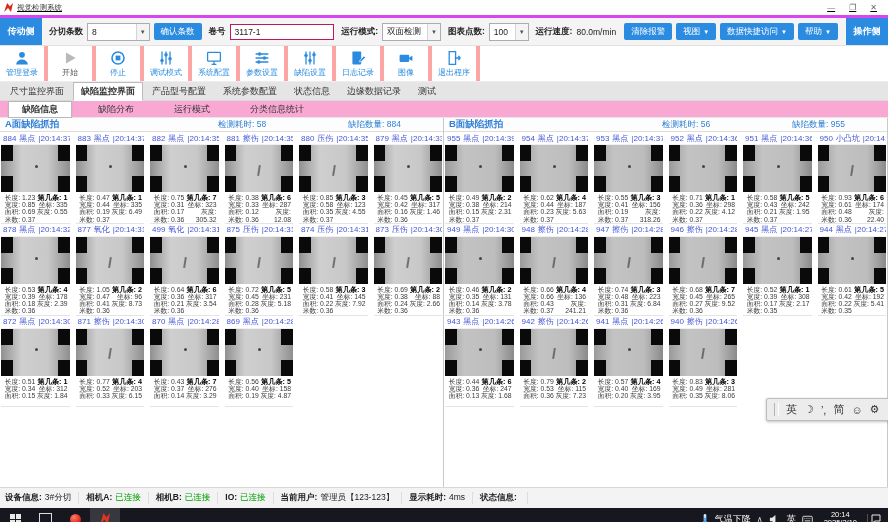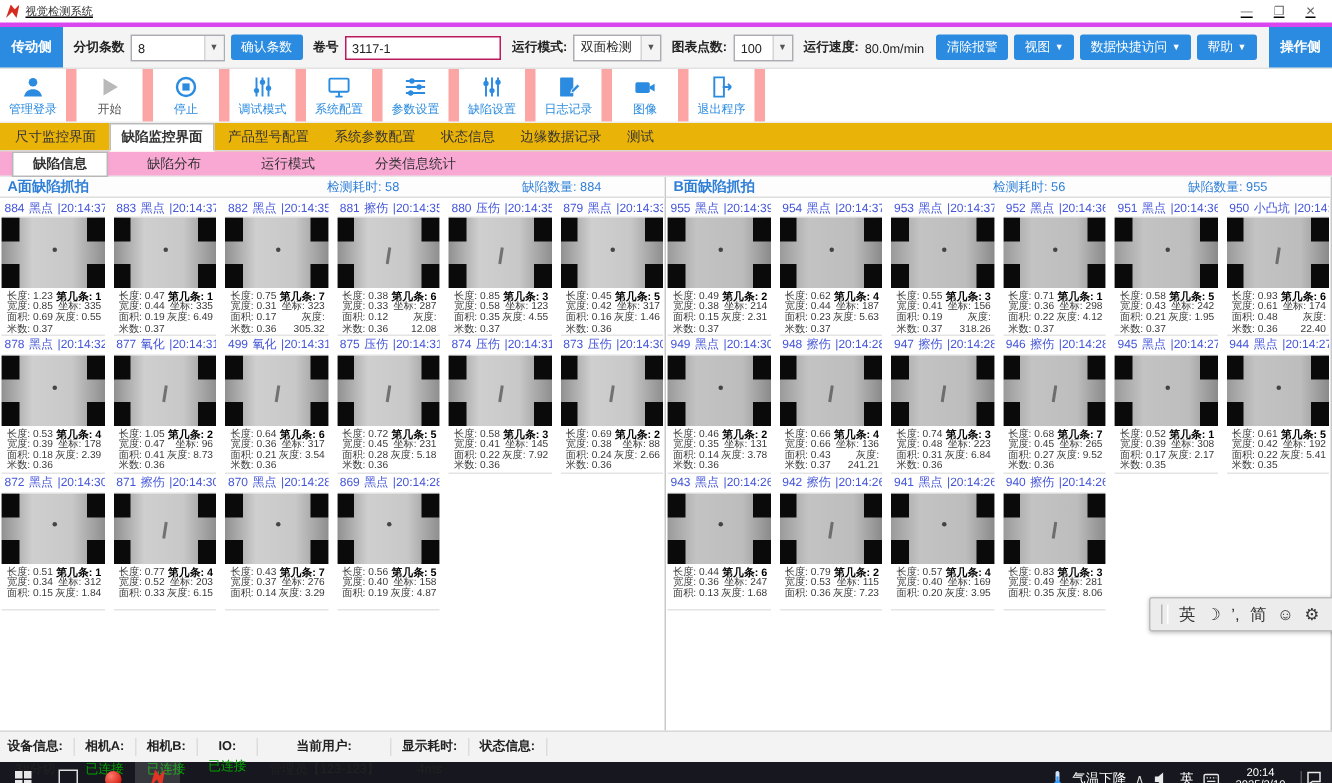--- a/index.html
+++ b/index.html
@@ -19,27 +19,27 @@
   .combo{background:#fff;border:1px solid #abadb3;height:16px;display:flex;align-items:center;font-size:8.5px;}
   .combo .cv{padding:0 4px;flex:1;white-space:nowrap;}
   .combo .caret{border-left:1px solid #d5d5d5;padding:0 3px;font-size:6px;color:#555;display:flex;align-items:center;height:100%;background:#f4f4f4;}
   .tinput{background:#fff;border:1px solid #be185d;height:14px;font-size:8.5px;padding:0 4px;display:flex;align-items:center;}
   .bluebtn{background:#2a8be0;color:#fff;border:none;height:17px;border-radius:2px;font-size:8.5px;display:flex;align-items:center;justify-content:center;padding:0 7px;white-space:nowrap;cursor:default;gap:3px;}
   .bluebtn .caret{font-size:6px;}
   .speedval{white-space:nowrap;}
   .spacer{flex:1;}
   
   .toolbar2{height:35px;background:#fff;display:flex;align-items:stretch;border-bottom:1px solid #ededed;}
-  .action{width:44px;display:flex;flex-direction:column;align-items:center;justify-content:center;gap:1px;border-right:7px solid #fca5a5;cursor:default;}
+  .action{width:44px;display:flex;flex-direction:column;align-items:center;justify-content:center;gap:1px;border-right:4px solid #fca5a5;cursor:default;}
   .a-icon{width:17px;height:17px;display:flex;align-items:center;justify-content:center;}
   .a-icon svg{width:16px;height:16px;}
   .a-label{font-size:8px;color:#2a8be0;white-space:nowrap;}
   .action.muted .a-label{color:#555;}
   
-  .tabs1{height:18px;background:#eab308;display:flex;align-items:flex-start;padding-left:2px;border-bottom:1px solid #d9d9d9;font-size:9px;}
+  .tabs1{height:18px;background:#e5e5e5;display:flex;align-items:flex-start;padding-left:2px;border-bottom:1px solid #d9d9d9;font-size:9px;}
   .tab{padding:2px 7px;color:#333;border:1px solid transparent;border-bottom:none;margin-right:1px;cursor:default;white-space:nowrap;}
   .tab.active{background:#fff;border-color:#bbb;border-bottom:1px solid #fff;margin-bottom:-1px;font-weight:bold;}
   .tabs2{height:16px;background:#f9a8d4;display:flex;align-items:center;padding-left:8px;font-size:9px;border-bottom:1px solid #e7e7e7;}
   .subtab{padding:1px 13px;margin-right:12px;color:#333;border:1px solid transparent;cursor:default;white-space:nowrap;}
   .subtab.active{border-color:#b8b8b8;background:#fff;font-weight:bold;box-shadow:0 1px 2px rgba(0,0,0,.08);}
   
   .panels{height:369px;display:flex;background:#fff;}
   .panel{width:50%;border-right:1px solid #c9c9c9;display:flex;flex-direction:column;overflow:hidden;}
   .p-head{height:15px;display:flex;align-items:center;border-bottom:1px solid #ddd;background:#fdfdfd;}
   .p-title{color:#2f7fd6;font-weight:bold;font-size:9.5px;padding-left:5px;flex:1;}
@@ -54,21 +54,21 @@
   .thumb .c1,.thumb .c2,.thumb .c3,.thumb .c4{position:absolute;width:17%;height:34%;background:#0a0a0a;}
   .thumb .c1{left:0;top:0;} .thumb .c2{right:0;top:0;} .thumb .c3{left:0;bottom:0;} .thumb .c4{right:0;bottom:0;}
   .defect{position:absolute;left:49%;top:42%;}
   .defect.dot{width:3px;height:3px;border-radius:50%;background:rgba(25,25,25,.75);}
   .defect.line{width:2px;height:11px;background:rgba(40,40,40,.55);transform:rotate(9deg);}
   .cell-info{flex:1;display:flex;font-size:6.8px;line-height:7.2px;color:#3a3a3a;padding:2px 2px 0 2px;min-height:0;overflow:hidden;}
   .ci-l{width:50%;} .ci-r{width:50%;}
   .strip-line{font-weight:bold;color:#000;font-size:7.2px;}
   
   .statusbar{height:20px;background:#f3f3f3;border-top:1px solid #d8d8d8;display:flex;align-items:center;font-size:8.5px;color:#222;padding-left:5px;}
-  .st-item{display:flex;align-items:center;gap:3px;padding:0 7px;border-right:1px solid #ddd;height:12px;white-space:nowrap;flex-direction:column;}
+  .st-item{display:flex;align-items:flex-start;gap:3px;padding:0 7px;border-right:1px solid #ddd;height:12px;white-space:nowrap;}
   .st-item:first-child{padding-left:0;}
   .st-label{font-weight:bold;}
   .st-val.green{color:#00a100;font-weight:normal;}
   .st-val.strong{font-weight:normal;}
   
   .taskbar{height:22px;background:#17171f;display:flex;align-items:stretch;color:#fff;}
   .tb-icon{width:30px;display:flex;align-items:center;justify-content:center;cursor:default;}
   .tb-icon.active-app{background:rgba(255,255,255,.14);box-shadow:inset 0 -2px 0 #76b9ed;}
   .win-logo{width:11px;height:11px;display:grid;grid-template-columns:1fr 1fr;grid-template-rows:1fr 1fr;gap:1px;}
   .win-logo i{background:#e8e8e8;}

